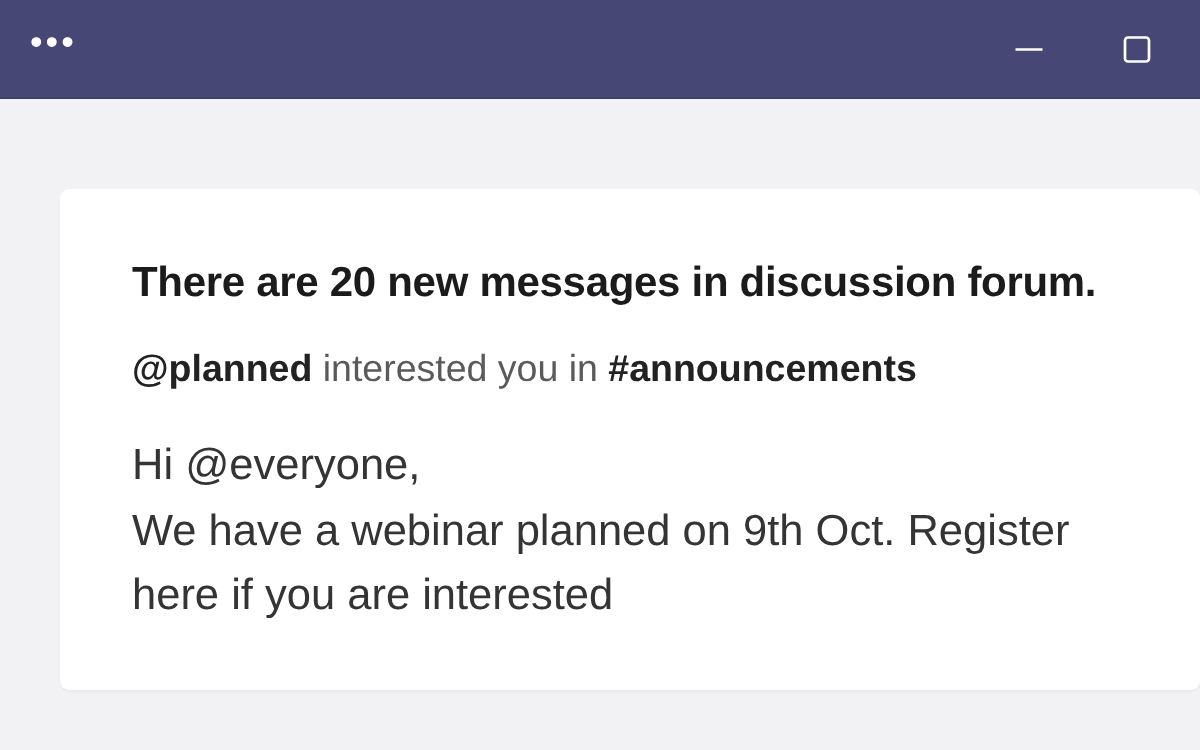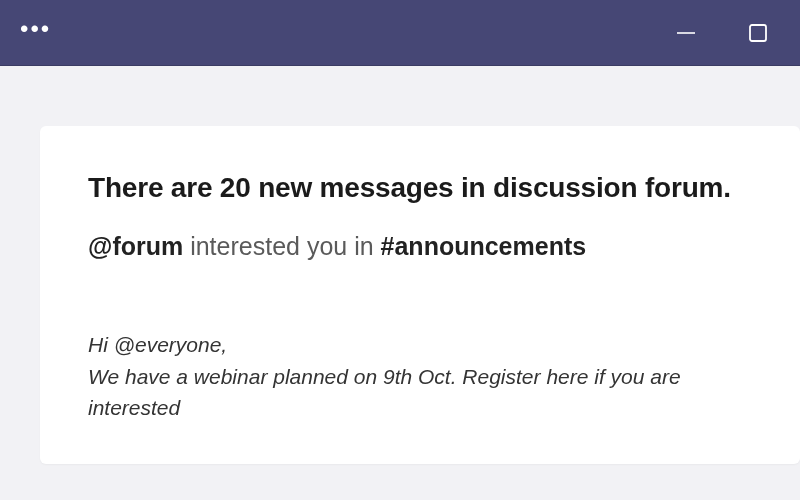--- a/index.html
+++ b/index.html
@@ -6,21 +6,21 @@
     html, body { width: 800px; height: 500px; overflow: hidden; font-family: -apple-system, BlinkMacSystemFont, "Segoe UI", Helvetica, Arial, sans-serif; background: #f2f2f5; }
     .titlebar { background: #464775; height: 66px; color: #fff; display: flex; align-items: center; justify-content: space-between; padding: 0 20px; border-bottom: 1px solid rgba(0,0,0,0.15); }
     .titlebar-left { font-size: 24px; letter-spacing: 2px; padding-bottom: 8px; }
     .titlebar-right { display: flex; align-items: center; gap: 44px; padding-right: 8px; }
     .win-btn { display: inline-flex; align-items: center; justify-content: center; width: 28px; height: 28px; }
     .content { padding: 60px 0 0 40px; }
     .card { background: #ffffff; border-radius: 6px; padding: 46px 56px 40px 48px; width: 760px; box-shadow: 0 1px 2px rgba(0,0,0,0.04); }
     .card h1 { font-size: 28px; font-weight: 700; color: #1b1b1b; letter-spacing: -0.2px; }
     .subline { margin-top: 28px; font-size: 25px; color: #5a5a5a; font-weight: 400; }
     .mention-user { color: #222; font-weight: 600; }
-    .body-text { margin-top: 68px; font-size: 21px; line-height: 1.5; color: #343434; font-weight: 400; max-width: 660px; font-style: italic; }
+    .body-text { margin-top: 28px; font-size: 29px; line-height: 1.5; color: #343434; font-weight: 400; max-width: 660px; }
     svg { display: block; }
   </style>
 </head>
 <body>
 
 <div class="titlebar">
   <div class="titlebar-left">
     <span>•••</span>
   </div>
   <div class="titlebar-right">
@@ -34,17 +34,17 @@
           <rect x="2" y="2" width="16" height="16" fill="none" stroke="#ffffff" stroke-width="1.8" rx="2"></rect>
         </svg>
     </span>
   </div>
 </div>
 
 <div class="content">
   <div class="card">
     <h1>There are 20 new messages in discussion forum.</h1>
     <div class="subline">
-      <span class="mention-user">@forum</span><span> interested you in </span><span class="mention-user">#announcements</span>
+      <span class="mention-user">@planned</span><span> interested you in </span><span class="mention-user">#announcements</span>
     </div>
     <div class="body-text">Hi @everyone,<br>We have a webinar planned on 9th Oct. Register here if you are interested</div>
   </div>
 </div>
 
 </body></html>

